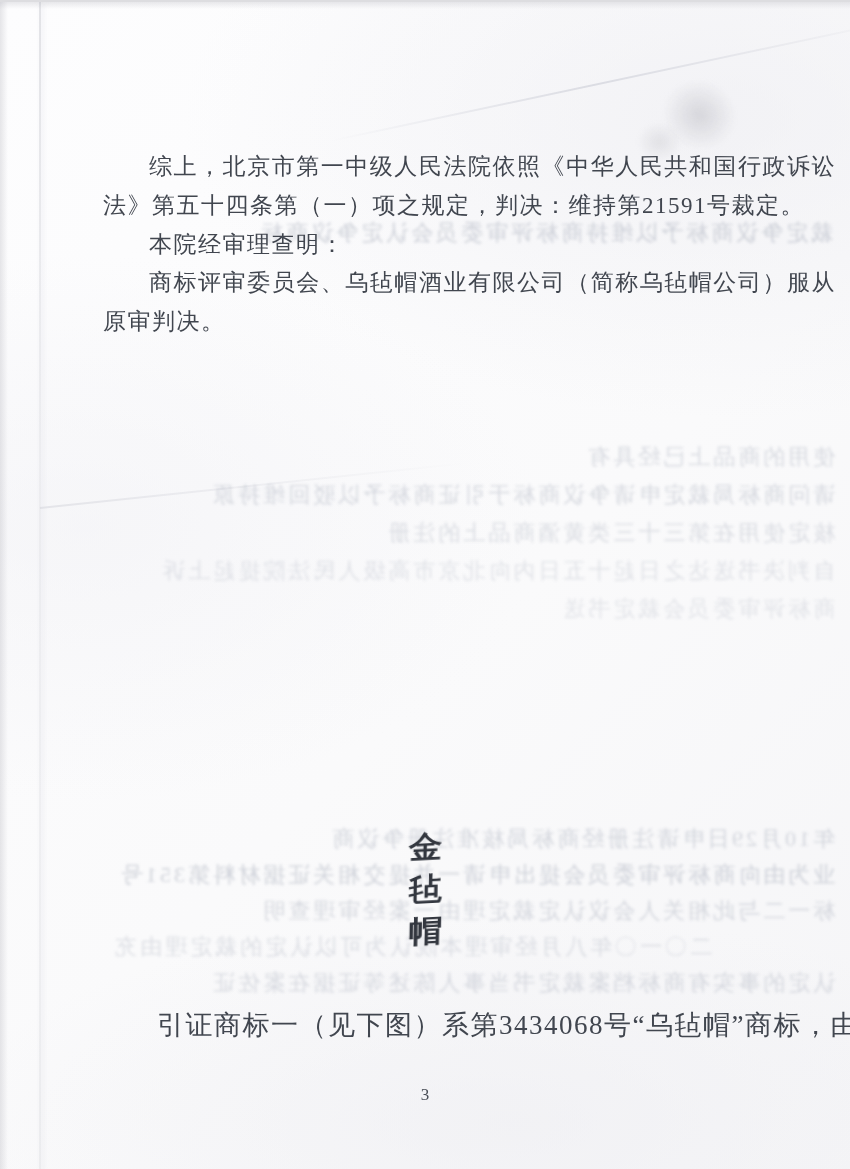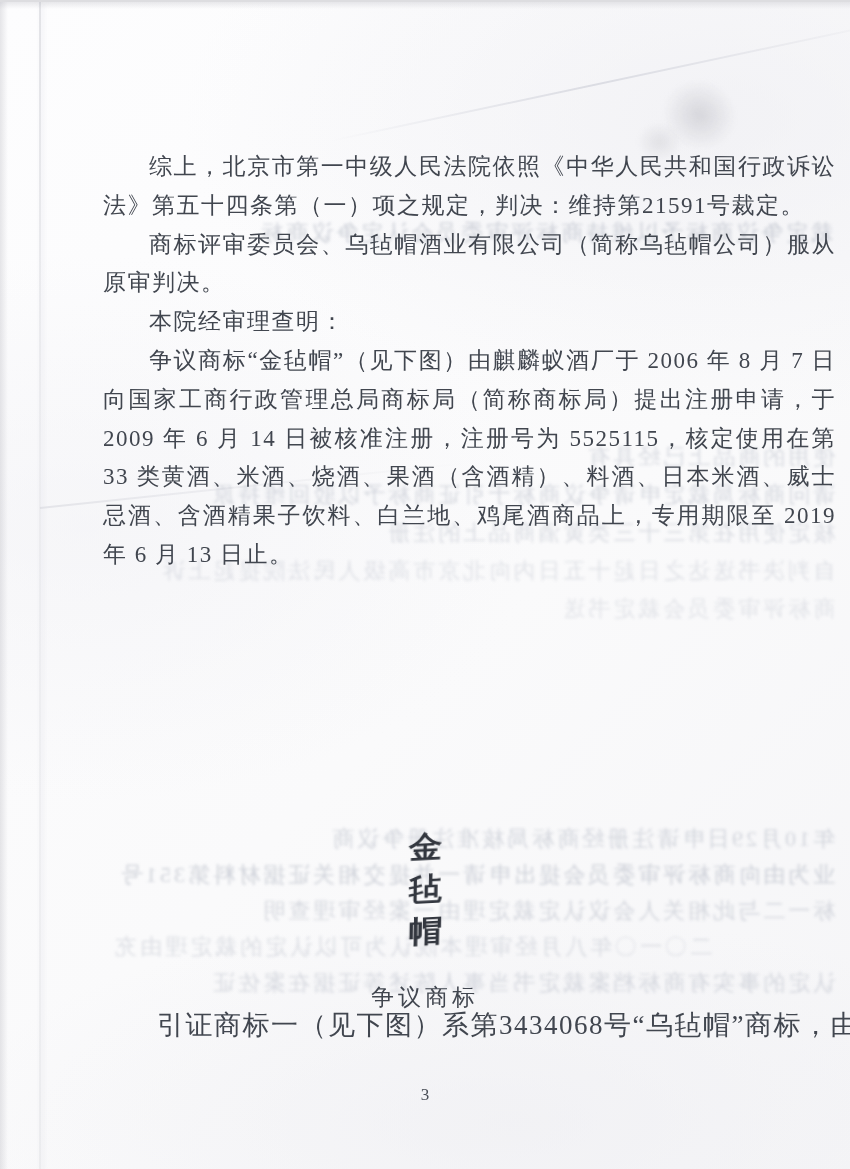--- a/index.html
+++ b/index.html
@@ -125,29 +125,27 @@
     <div class="bleed-line" style="top:592px; left:560px; width:275px; opacity:.55;">商标评审委员会裁定书送达后</div>
     <div class="bleed-line" style="top:822px; left:330px; width:505px; opacity:.9;">年10月29日申请注册经商标局核准注册争议商标公司实现</div>
     <div class="bleed-line" style="top:858px; left:112px; width:723px;">业为由向商标评审委员会提出申请一并提交相关证据材料第351号</div>
     <div class="bleed-line" style="top:894px; left:112px; width:723px; opacity:.85;">标一二与此相关人会议认定裁定理由一案经审理查明</div>
     <div class="bleed-line" style="top:930px; left:112px; width:600px; opacity:.7;">二〇一〇年八月经审理本院认为可以认定的裁定理由充分</div>
     <div class="bleed-line" style="top:966px; left:112px; width:723px; opacity:.8;">认定的事实有商标档案裁定书当事人陈述等证据在案佐证</div>
   </div>
 
   <div class="textflow">
     <p>综上，北京市第一中级人民法院依照《中华人民共和国行政诉讼法》第五十四条第（一）项之规定，判决：维持第21591号裁定。</p>
+    <p>本院经审理查明：</p>
     <p>商标评审委员会、乌毡帽酒业有限公司（简称乌毡帽公司）服从原审判决。</p>
-    <p>本院经审理查明：</p>
-    <p>争议商标“金毡帽”（见下图）由麒麟蚁酒厂于 2006 年 8 月 7 日向国家工商行政管理总局商标局（简称商标局）提出注册申请，于 2009 年 6 月 14 日被核准注册，注册号为 5525115，核定使用在第 33 类黄酒、米酒、烧酒、果酒（含酒精）、料酒、日本米酒、威士忌酒、含酒精果子饮料、白兰地、鸡尾酒商品上，专用期限至 2019 年 6 月 13 日止。</p>
   </div>
 
   <div class="trademark">
     <div class="tm-char">金</div>
     <div class="tm-char">毡</div>
     <div class="tm-char">帽</div>
   </div>
-  <div class="tm-caption">争议商标</div>
 
   <div class="closing-line">引证商标一（见下图）系第3434068号“乌毡帽”商标，由</div>
 
   <div class="page-number">3</div>
 
 </div>
 
 </body></html>

